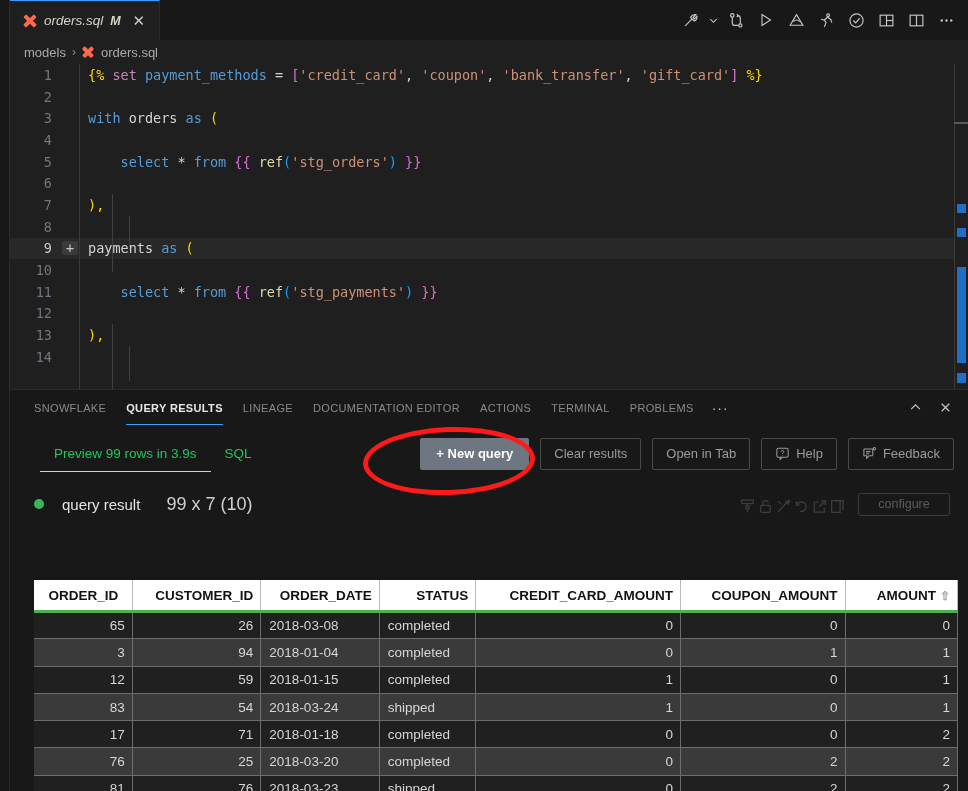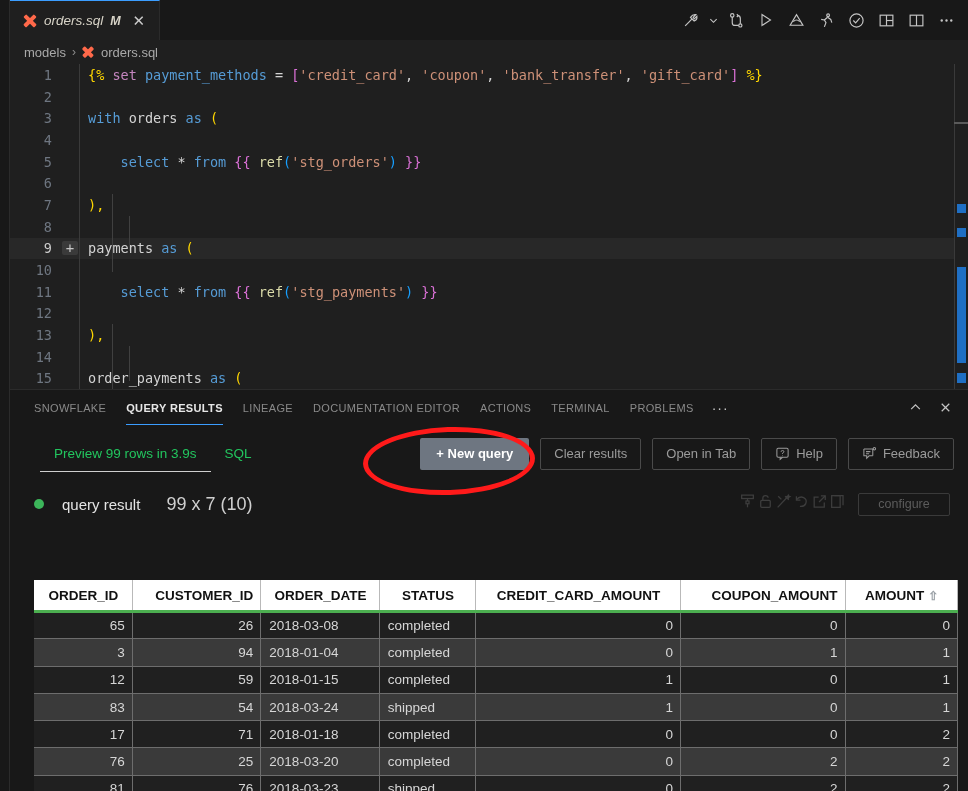--- a/index.html
+++ b/index.html
@@ -161,37 +161,37 @@
   }
   .btn svg { display:block; }
 
   
   .res-status {
     height: 44px; display: flex; align-items: center; padding-left: 24px; gap: 0;
   }
   .dot { width: 10px; height: 10px; border-radius: 50%; background: #3cb55a; flex:0 0 auto;}
   .rs-title { font-size: 15px; color: #e4e4e4; margin-left: 18px; }
   .rs-dims { font-size: 18px; color: #cfcfcf; margin-left: 26px; }
-  .rs-actions { margin-left: auto; display: flex; align-items: flex-start; gap: 0; padding-right: 18px; }
+  .rs-actions { margin-left: auto; display: flex; align-items: flex-end; gap: 0; padding-right: 18px; }
   .rs-ic { width: 18px; height: 18px; color: #3a3a3a; display:flex; align-items:center; justify-content:center;}
   .configure-btn {
     width: 92px; height: 23px; border: 1px solid #3a3a3a; border-radius: 2px;
     display: flex; align-items: center; justify-content: center;
     font-size: 12.5px; color: #5c5c5c; margin-left: 12px;
   }
 
   
   .grid-wrap {
     position: absolute; left: 24px; right: 10px; top: 190px; bottom: 0;
     overflow: hidden;
   }
   table.grid { border-collapse: collapse; width: 100%; table-layout: fixed; }
   table.grid th {
     background: #ffffff; color: #111111; font-size: 13.5px; font-weight: bold;
-    text-align: center; padding: 8px 7px 7px 8px; height: 30px;
+    text-align: right; padding: 8px 7px 7px 8px; height: 30px;
     border-right: 1px solid #b9b9b9;
     border-bottom: 3px solid #4caf50;
     white-space: nowrap; position: relative;
   }
   table.grid th.sorted { }
   .sort-arrow { color: #9aa0a6; font-size: 12px; margin-left: 4px; }
   table.grid td {
     font-size: 13.5px; padding: 5px 7px 5px 8px; height: 27.3px;
     border-right: 1px solid #6d6d6d; border-bottom: 1px solid #6d6d6d;
     color: #d6d6d6; white-space: nowrap; overflow: hidden;
@@ -382,25 +382,20 @@
       <span class="fold"></span>
       <span class="ltext k-brkt-y">),</span>
     </div>
 
     <div class="line">
       <span class="lnum">14</span>
       <span class="fold"></span>
       <span class="ltext"></span>
     </div>
 
-    <div class="line">
-      <span class="lnum">15</span>
-      <span class="fold"></span>
-      <span class="ltext"><span class="k-white">order_payments</span><span class="k-blue"> as </span><span class="k-brkt-y">(</span></span>
-    </div>
   </div>
 
   <div class="indent-guide" style="left:69px; top:0; height:325px; background:#3a3a3a;"></div>
 
   <div class="indent-guide" style="left:102px; top:130px; height:78px;"></div>
   <div class="indent-guide" style="left:119px; top:152px; height:35px;"></div>
   <div class="indent-guide" style="left:102px; top:260px; height:78px;"></div>
   <div class="indent-guide" style="left:119px; top:282px; height:35px;"></div>
 
   <div class="overview-ruler">

